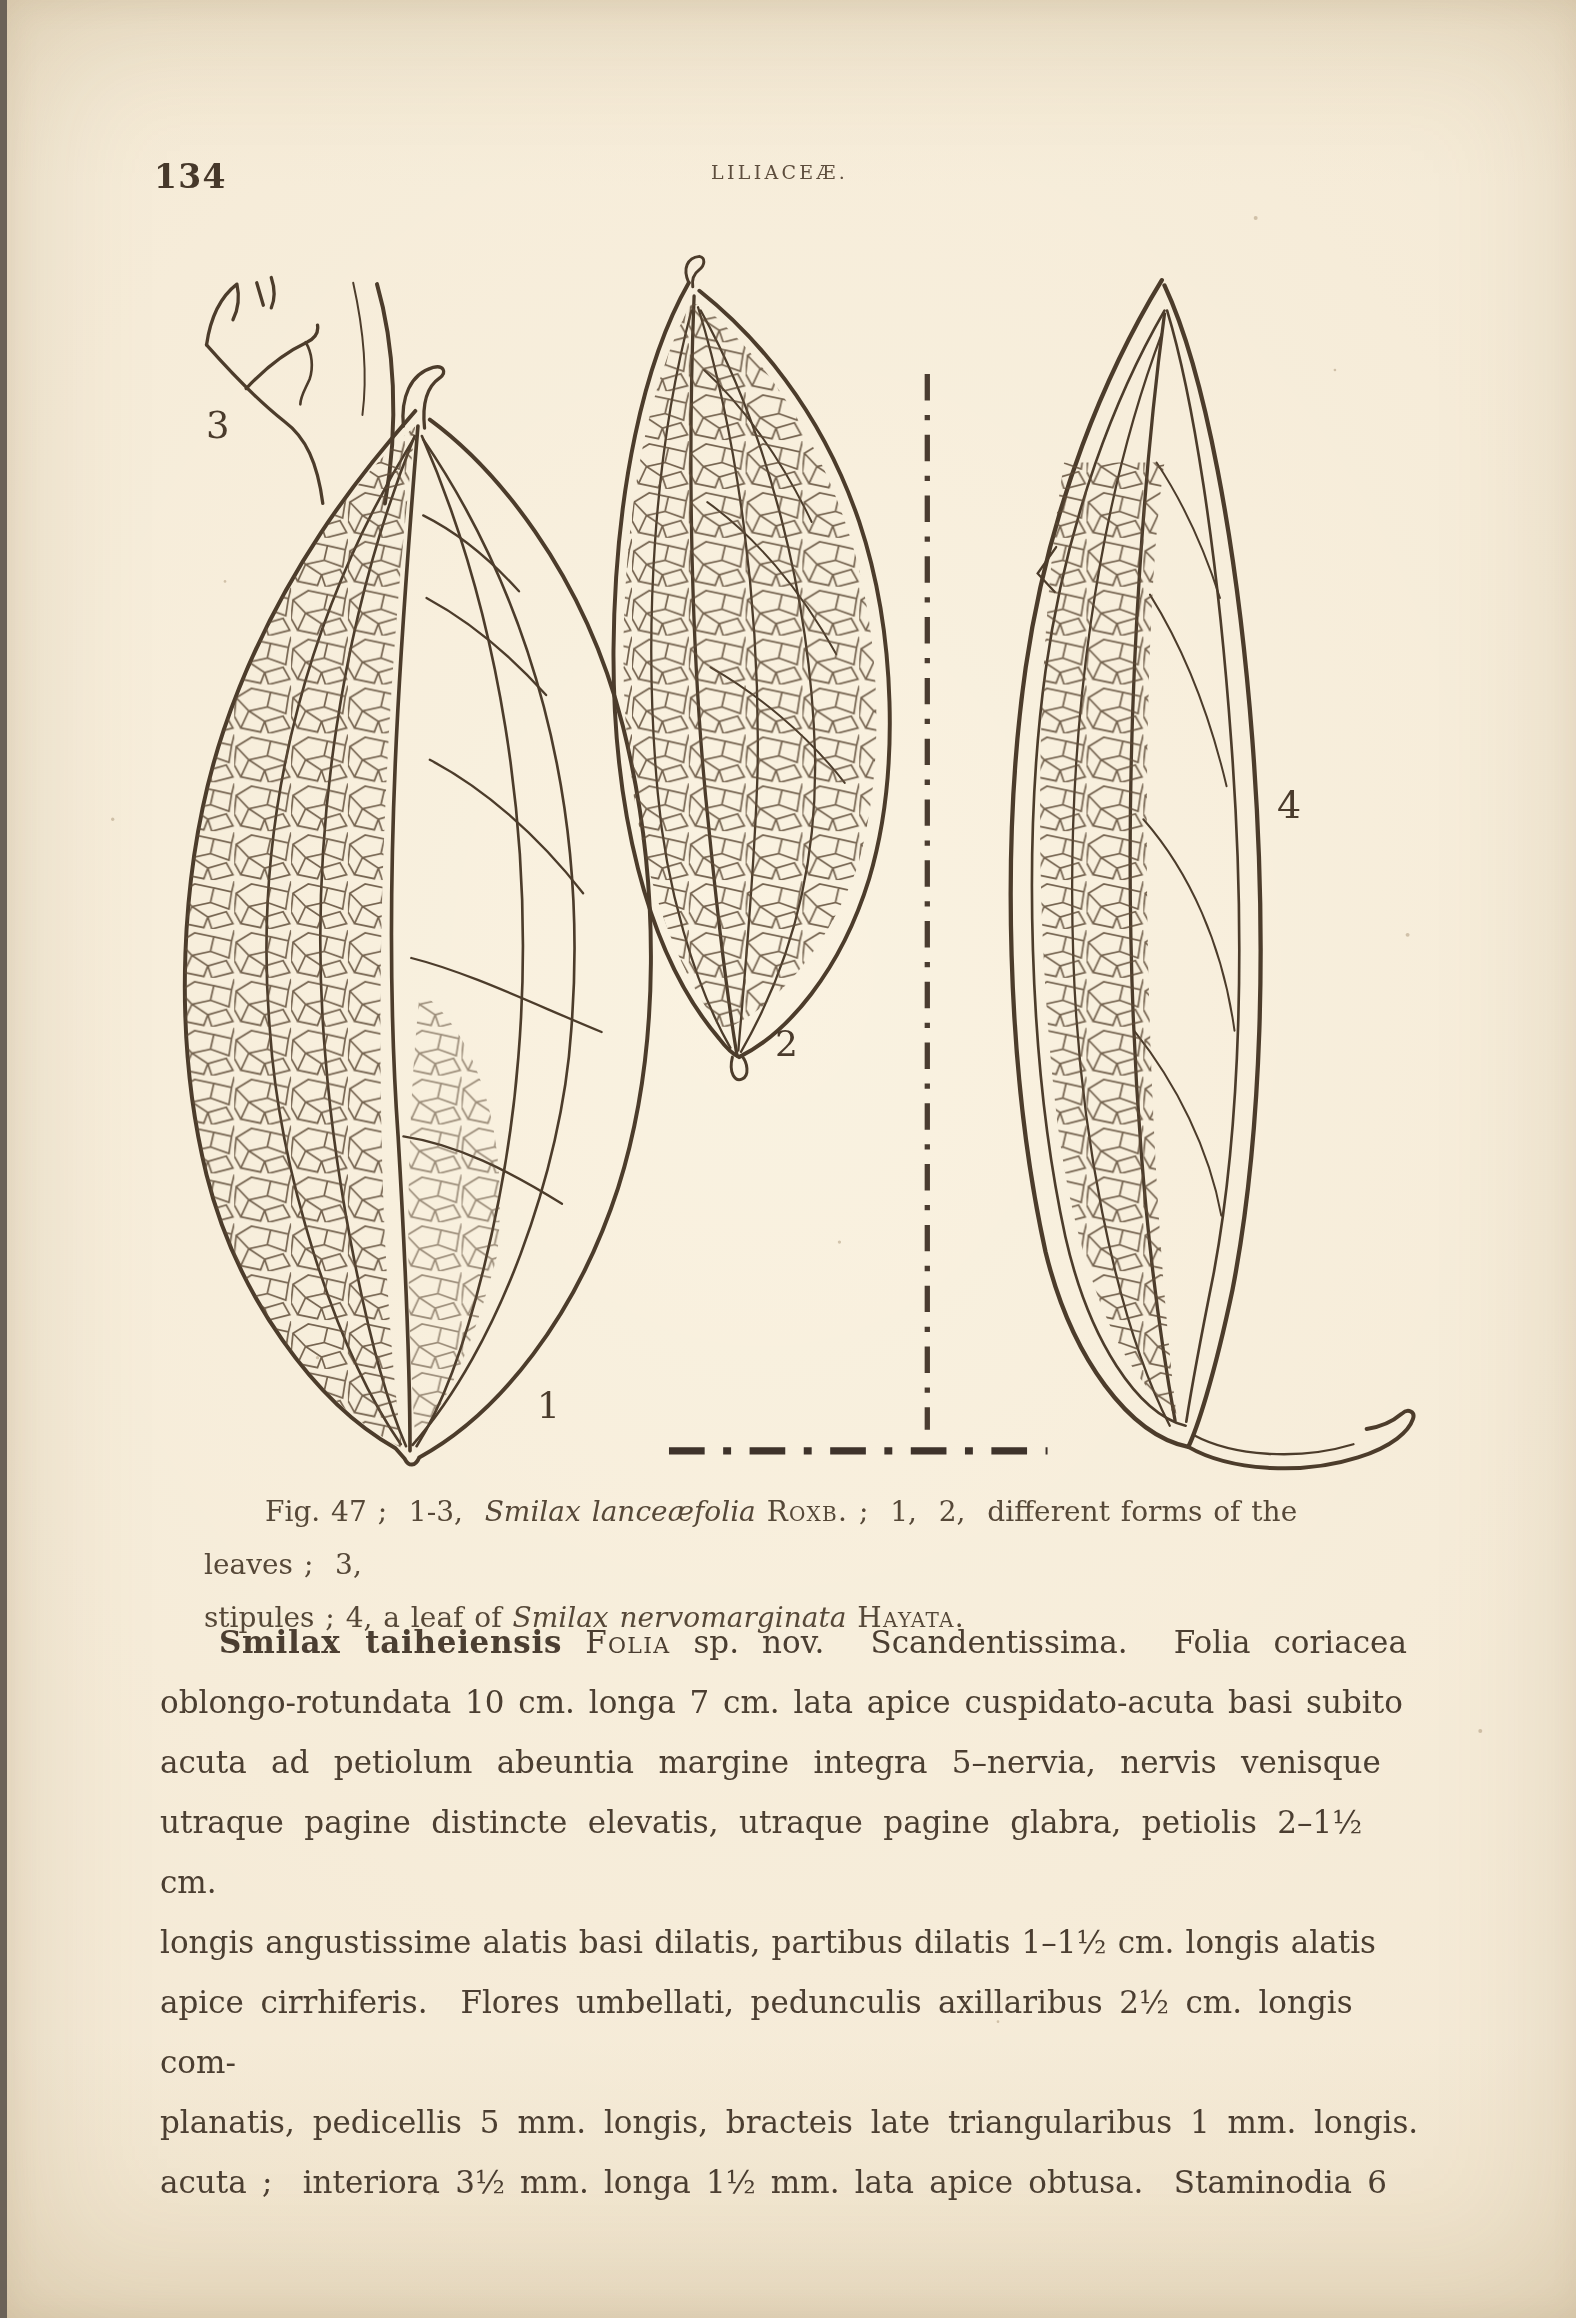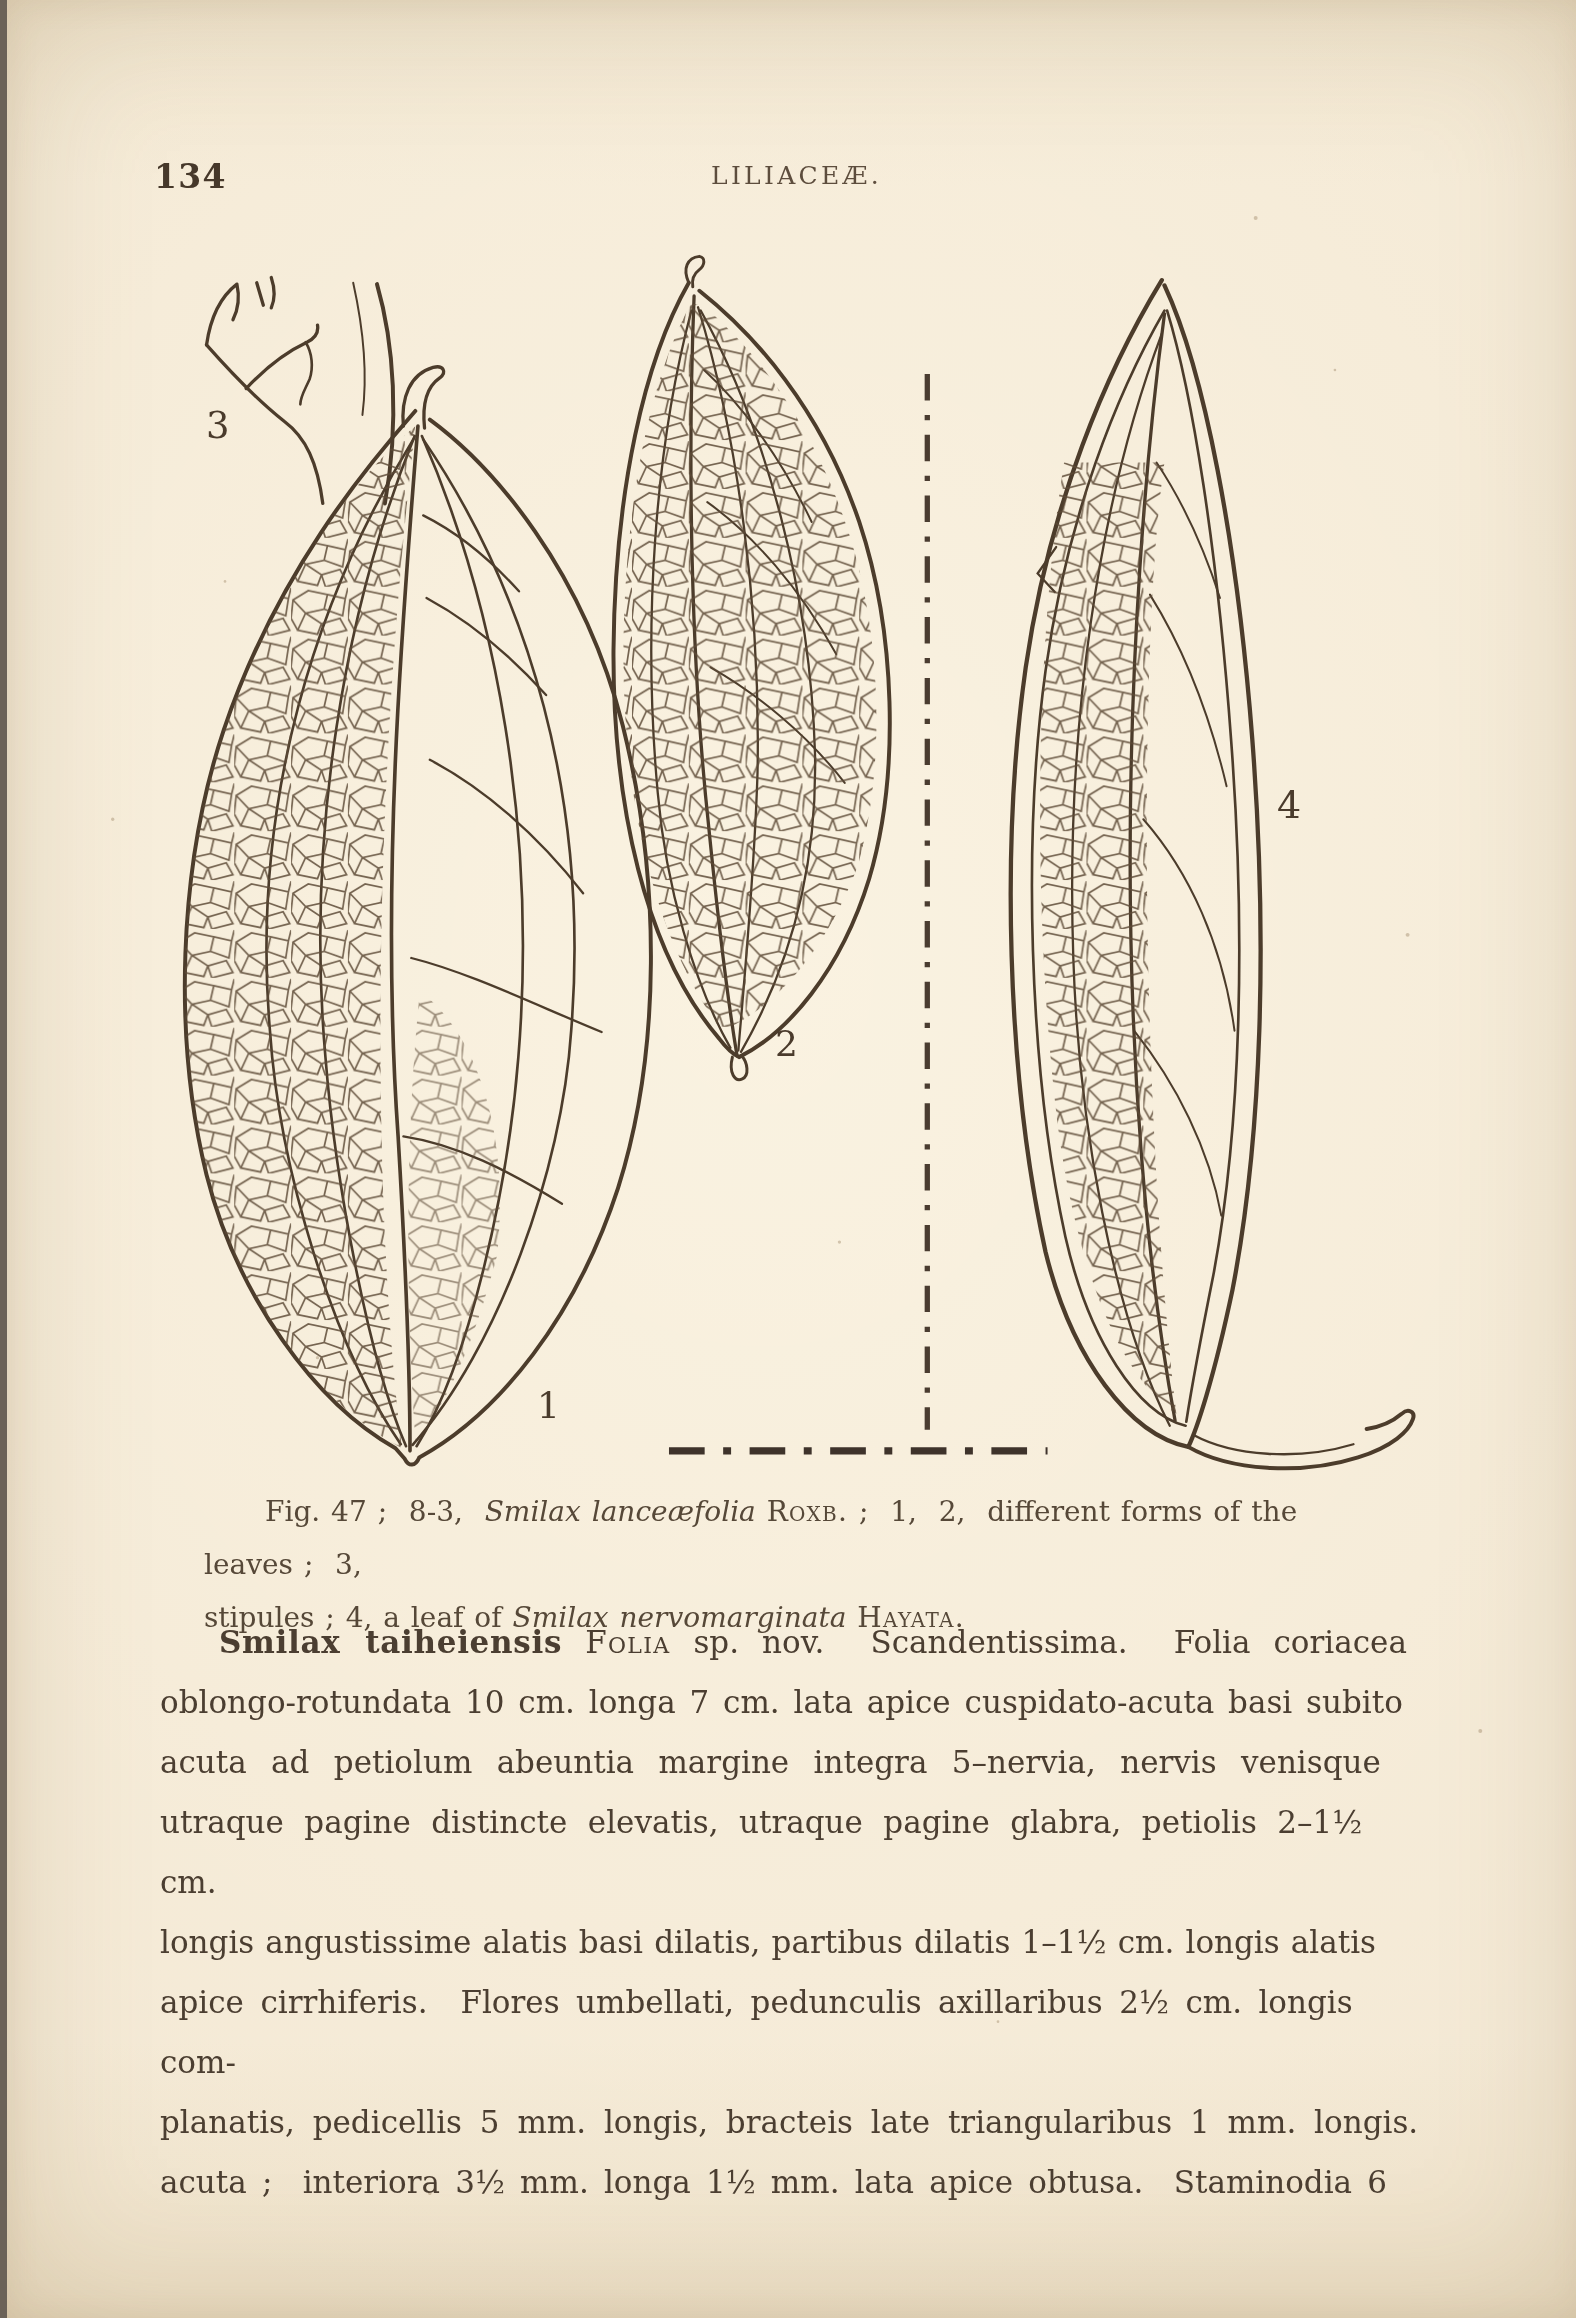--- a/index.html
+++ b/index.html
@@ -15,21 +15,21 @@
     font-family:"DejaVu Serif","Liberation Serif",serif;
     color:#4b3d2f;
     margin-left:7px;
   }
   .page-number{
     position:absolute;left:147px;top:157px;
     font-size:33px;font-weight:bold;letter-spacing:1.3px;color:#46382a;
   }
   .running-header{
     position:absolute;left:704px;top:161px;
-    font-size:25px;letter-spacing:3.3px;color:#5d4d3d;text-align:right;
+    font-size:19px;letter-spacing:3.3px;color:#5d4d3d;text-align:right;
   }
   .plate{position:absolute;left:0;top:0;}
   .fig-label{
     position:absolute;font-size:36px;color:#4a3b2c;
   }
   .fig-label.l1{left:530px;top:1385px;}
   .fig-label.l2{left:768px;top:1023px;}
   .fig-label.l3{left:199px;top:404px;font-size:37px;}
   .fig-label.l4{left:1270px;top:783px;font-size:38px;}
   .caption{
@@ -136,21 +136,21 @@
 
     <line x1="1002" y1="2196" x2="1575" y2="2196" stroke="#3e332b" stroke-width="11" stroke-dasharray="54 28 12 28"></line>
   </svg>
 
   <div class="fig-label l3">3</div>
   <div class="fig-label l1">1</div>
   <div class="fig-label l2">2</div>
   <div class="fig-label l4">4</div>
 
   <div class="caption">
-    <div class="cap-line"><span class="run plain">Fig. 47 ;  8-3,  </span><span class="run italic">Smilax lanceæfolia</span><span class="run plain"> </span><span class="run smallcaps">Roxb.</span><span class="run plain"> ;  1,  2,  different forms of the leaves ;  3,</span></div>
+    <div class="cap-line"><span class="run plain">Fig. 47 ;  1-3,  </span><span class="run italic">Smilax lanceæfolia</span><span class="run plain"> </span><span class="run smallcaps">Roxb.</span><span class="run plain"> ;  1,  2,  different forms of the leaves ;  3,</span></div>
     <div class="cap-line"><span class="run plain">stipules ; 4, a leaf of </span><span class="run italic">Smilax nervomarginata</span><span class="run plain"> </span><span class="run smallcaps">Hayata.</span></div>
   </div>
 
   <div class="body-text">
     <div class="b-line"><span class="run bold">Smilax taiheiensis</span><span class="run plain"> </span><span class="run smallcaps">Folia</span><span class="run plain"> sp. nov.  Scandentissima.  Folia coriacea</span></div>
     <div class="b-line"><span class="run plain">oblongo-rotundata 10 cm. longa 7 cm. lata apice cuspidato-acuta basi subito</span></div>
     <div class="b-line"><span class="run plain">acuta ad petiolum abeuntia margine integra 5–nervia, nervis venisque</span></div>
     <div class="b-line"><span class="run plain">utraque pagine distincte elevatis, utraque pagine glabra, petiolis 2–1½ cm.</span></div>
     <div class="b-line"><span class="run plain">longis angustissime alatis basi dilatis, partibus dilatis 1–1½ cm. longis alatis</span></div>
     <div class="b-line"><span class="run plain">apice cirrhiferis.  Flores umbellati, pedunculis axillaribus 2½ cm. longis com-</span></div>

